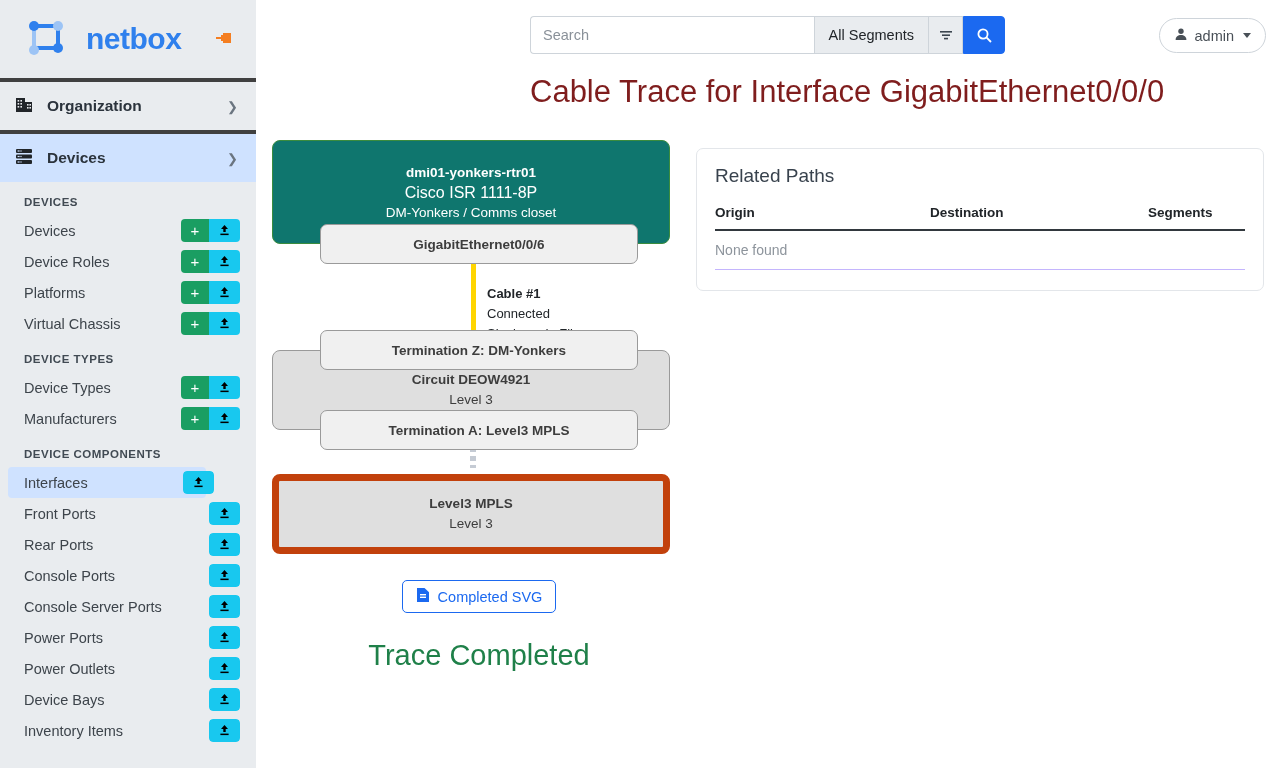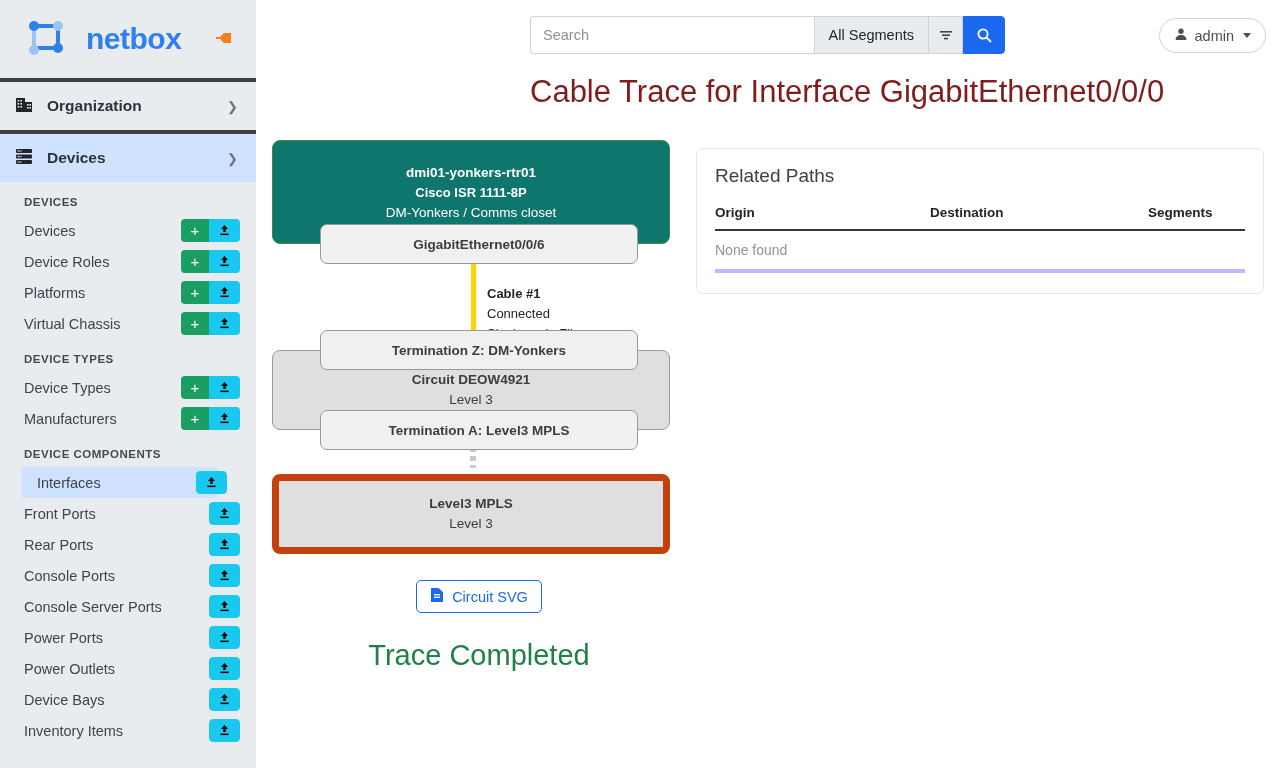--- a/index.html
+++ b/index.html
@@ -60,21 +60,21 @@
     padding-left: 24px;
     position: relative;
     cursor: pointer;
   }
   .nav-item .item-label {
     font-size: 14.5px; color: #3d444b; flex: 1;
   }
   .nav-item.current {
     background: #cfe2ff;
     border-radius: 4px;
-    margin-left: 21px; padding-left: 16px;
+    margin-left: 8px; padding-left: 16px;
     width: 198px;
   }
   .btn-grp {
     position: absolute; right: 0; top: 4px;
     display: flex; height: 23px; border-radius: 4px; overflow: hidden;
   }
   .nav-item.current .btn-grp { right: -8px; }
   .b-add {
     width: 28px; background: #1a9e62;
     display: flex; align-items: center; justify-content: center;
@@ -147,21 +147,21 @@
 
   .node-device {
     width: 398px; height: 104px;
     background: #0f766e; border: 1px solid #3a8c3e; border-radius: 8px;
     color: #fff; text-align: center;
     display: flex; flex-direction: column; justify-content: flex-start;
     padding-top: 22px;
     position: relative; z-index: 1;
   }
   .node-device .t1 { font-size: 13.5px; font-weight: 700; line-height: 20px; }
-  .node-device .t2 { font-size: 13px; font-weight: 700; line-height: 20px; }
+  .node-device .t2 { font-size: 16px; font-weight: 400; line-height: 20px; }
   .node-device .t3 { font-size: 13.5px; font-weight: 400; line-height: 20px; }
 
   .node-term {
     width: 318px; height: 40px; margin: 0 auto;
     background: #f0f0f0; border: 1px solid #9a9a9a; border-radius: 7px;
     display: flex; align-items: center; justify-content: center;
     font-size: 13.5px; font-weight: 700; color: #3d3d3d;
     position: relative; z-index: 3;
   }
 
@@ -223,21 +223,21 @@
     padding: 16px 18px 20px 18px;
   }
   .card-title { font-size: 19px; color: #38424d; font-weight: 400; margin-bottom: 18px; }
   table { width: 100%; border-collapse: collapse; }
   th {
     text-align: left; font-size: 13.5px; font-weight: 700; color: #212529;
     padding: 0 0 9px 0; border-bottom: 2px solid #32383e;
   }
   td {
     font-size: 14px; color: #8d949c; padding: 11px 0;
-    border-bottom: 4px solid #c4b5fd;
+    border-bottom: 1px solid #c4b5fd;
   }
   th.col-o { width: 215px; }
   th.col-d { width: 218px; }
 </style>
 </head>
 <body>
 
 <div class="app">
 
   <div class="sidebar">
@@ -587,21 +587,21 @@
 
         <div class="dl-wrap">
           <div class="dl-btn">
             <span>
               <svg width="14" height="16" viewBox="0 0 14 16">
                 <path d="M1 1 H8.5 L13 5.3 V15 H1 Z" fill="#1b69f0"></path>
                 <rect x="4" y="7" width="6" height="1.4" fill="#fff"></rect>
                 <rect x="4" y="9.6" width="6" height="1.4" fill="#fff"></rect>
               </svg>
             </span>
-            <span>Circuit SVG</span>
+            <span>Completed SVG</span>
           </div>
         </div>
 
         <div class="trace-done">Trace Completed</div>
       </div>
 
       <div class="card">
         <div class="card-title">Related Paths</div>
         <table>
           <thead>

